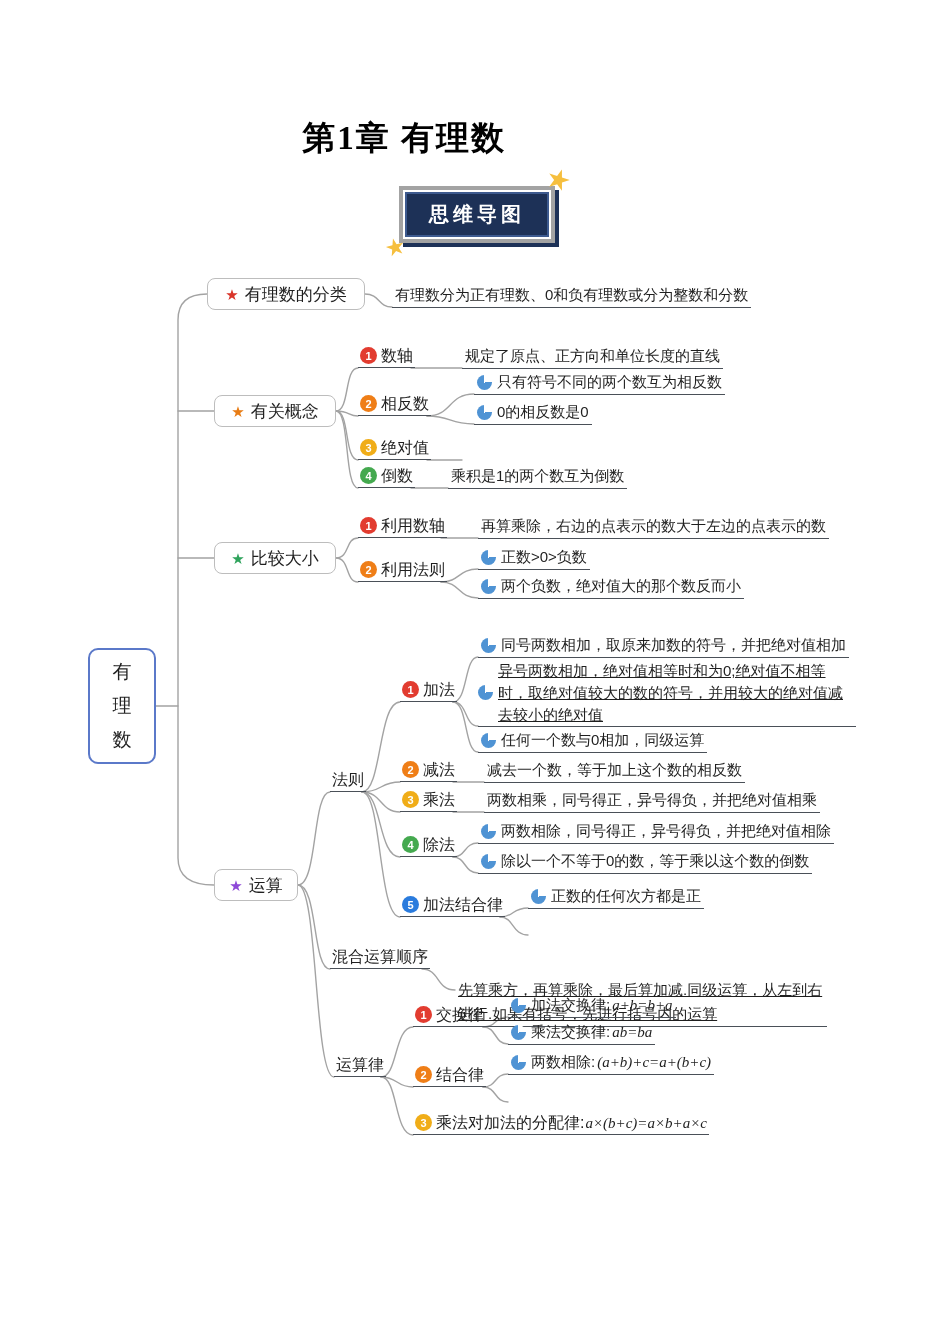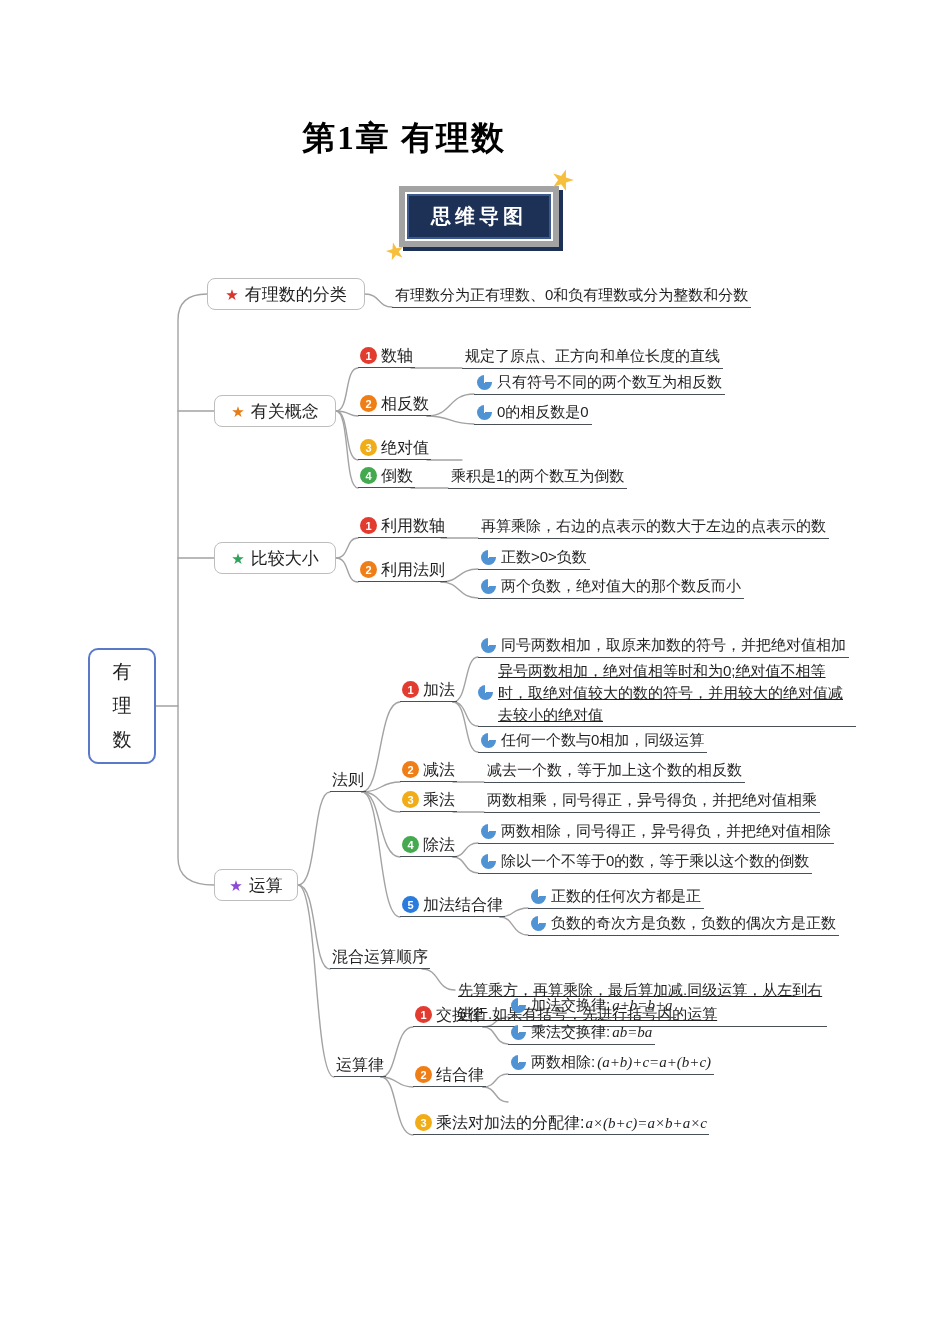--- a/index.html
+++ b/index.html
@@ -11,21 +11,21 @@
   .canvas { position:absolute; left:0; top:0; width:808px; height:1344px; }
   svg.links { position:absolute; left:0; top:0; pointer-events:none; }
 
   .title {
     position:absolute; left:0; top:116px; width:100%; text-align:center;
     font-family:"Liberation Serif","DejaVu Serif",serif; font-weight:bold;
     font-size:33px; letter-spacing:2px; color:#000;
   }
 
   .badge-wrap { position:absolute; left:399px; top:186px; }
-  .badge-outer { border:6px solid #a3a3a3; background:#fff; padding:2px; box-shadow:4px 4px 0 #1d3157; position:relative; }
+  .badge-outer { border:4px solid #a3a3a3; background:#fff; padding:2px; box-shadow:4px 4px 0 #1d3157; position:relative; }
   .badge-inner { background:#1d3157; border:2px solid #3d5a8f; color:#fff; font-size:20px; font-weight:bold; letter-spacing:4px; padding:7px 22px; white-space:nowrap; }
   .badge-star { position:absolute; color:#f6bf3e; line-height:1; }
   .badge-star.tr { right:-16px; top:-20px; font-size:28px; transform:rotate(18deg); }
   .badge-star.bl { left:-14px; bottom:-16px; font-size:23px; transform:rotate(-14deg); }
 
   .root {
     position:absolute; left:88px; top:648px; width:68px; height:116px;
     border:2px solid #5b79c9; border-radius:10px; background:#fff;
     display:flex; align-items:center; justify-content:center;
     font-size:19px; line-height:1.8; white-space:pre-line; text-align:center;
@@ -262,24 +262,20 @@
   </div>
 
   <div class="sub" style="left:400px;top:893px">
     <span class="numcircle c5">5</span>
     <span>加法结合律</span>
   </div>
   <div class="leaf" style="left:528px;top:884px">
     <span class="pieicon"></span>
     <span>正数的任何次方都是正</span>
   </div>
-  <div class="leaf" style="left:528px;top:911px">
-    <span class="pieicon"></span>
-    <span>负数的奇次方是负数，负数的偶次方是正数</span>
-  </div>
 
   <div class="sub" style="left:330px;top:945px">
     <span>混合运算顺序</span>
   </div>
   <div class="leaf block noicon" style="left:455px;top:942px;width:372px">
     <span>先算乘方，再算乘除，最后算加减.同级运算，从左到右进行.如果有括号，先进行括号内的运算</span>
   </div>
 
   <div class="sub" style="left:334px;top:1053px">
     <span>运算律</span>

